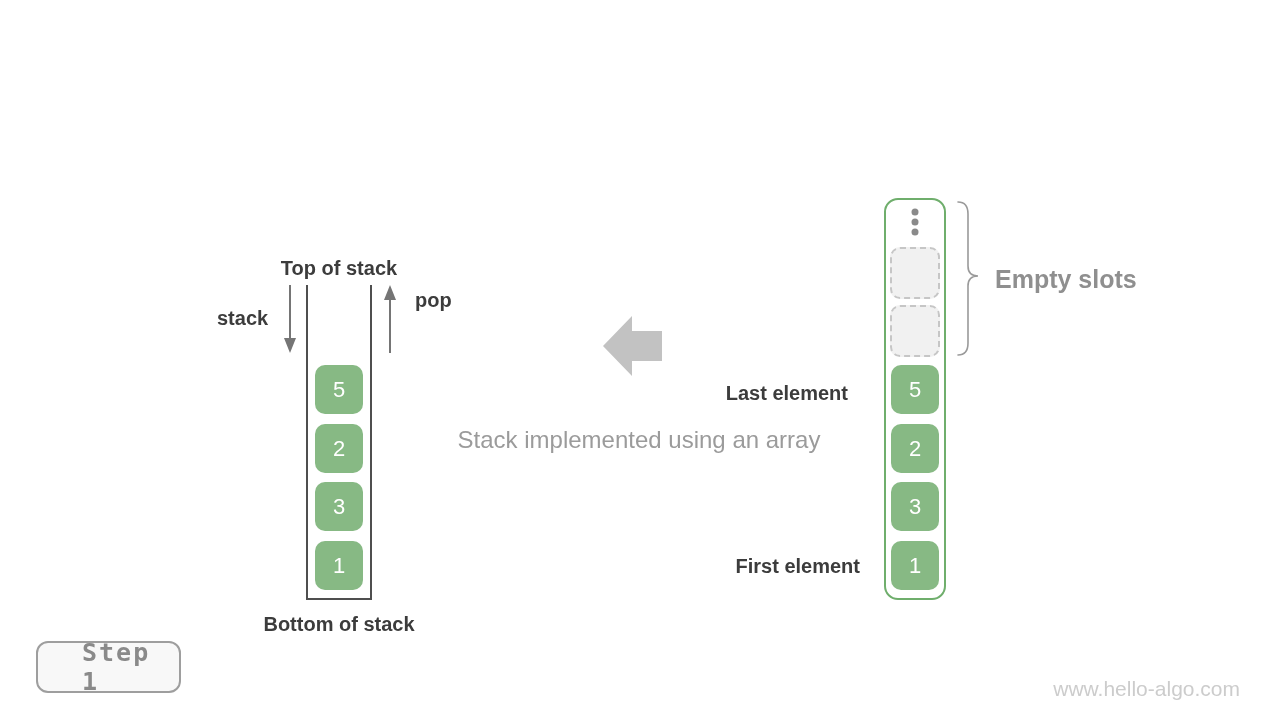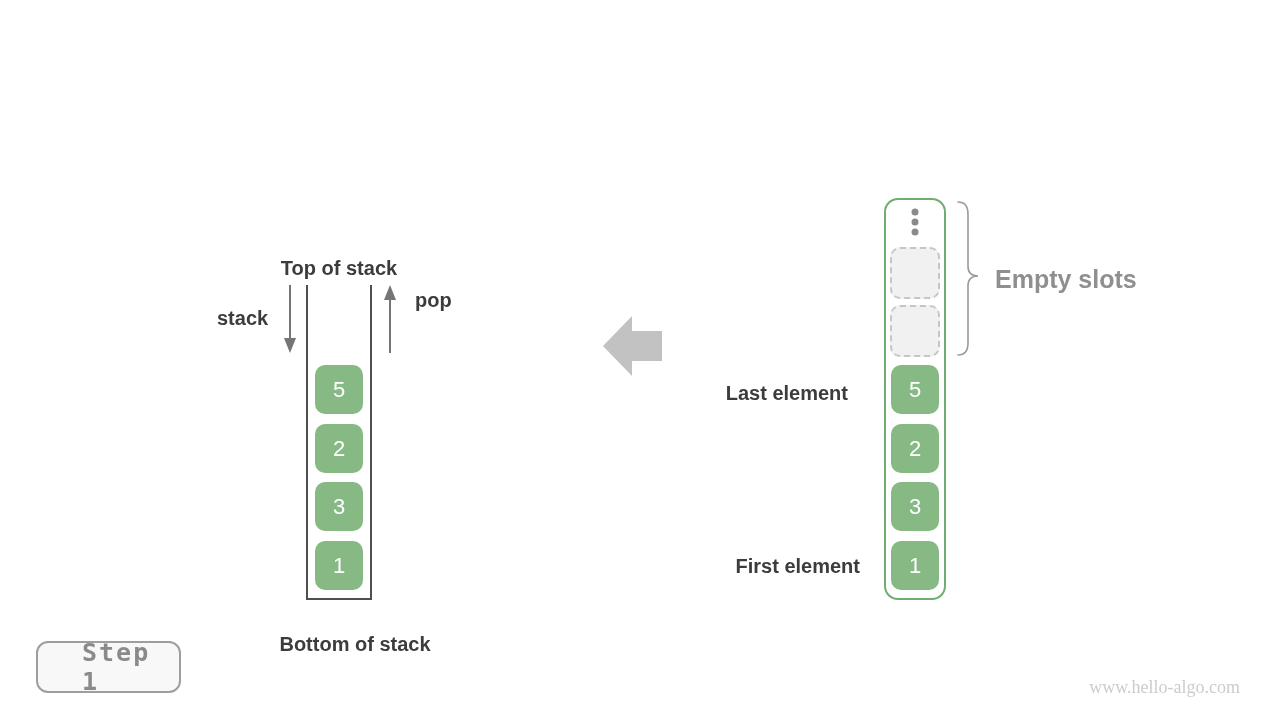--- a/index.html
+++ b/index.html
@@ -70,22 +70,22 @@
     border-radius:12px;
     box-sizing:border-box;
     display:flex;align-items:center;justify-content:center;
     font-family:"DejaVu Sans Mono", monospace;
     font-weight:bold;font-size:25px;color:#8a8a8a;
     letter-spacing:2px;
     padding-left:44px;
   }
   .watermark{
     right:40px;top:677px;
-    font-family:Liberation Serif, serif;
-    font-size:18px;color:#cccccc;white-space:nowrap;
+    font-family:Liberation Sans, sans-serif;
+    font-size:21px;color:#cccccc;white-space:nowrap;
   }
 </style>
 </head>
 <body>
 
 <div id="canvas">
 
   <div class="abs label-dark center-x" style="left:339px;top:240px;margin-top:16px;">Top of stack</div>
 
   <div class="abs label-dark" style="left:217px;top:306px;">stack</div>
@@ -102,26 +102,27 @@
     <polygon points="4,17 16,17 10,2" fill="#757575"></polygon>
   </svg>
 
   <div class="abs stack-container"></div>
 
   <div class="abs block lblock0">5</div>
   <div class="abs block lblock1">2</div>
   <div class="abs block lblock2">3</div>
   <div class="abs block lblock3">1</div>
 
-  <div class="abs label-dark center-x" style="left:339px;top:632px;margin-left:16px;">Bottom of stack</div>
+  <div class="abs label-dark center-x" style="left:339px;top:612px;">Bottom of stack</div>
 
   <svg class="abs" style="left:600px;top:312px;" width="70" height="70" viewBox="0 0 70 70">
     <polygon points="3,34 32,4 32,19 62,19 62,49 32,49 32,64" fill="#c2c2c2"></polygon>
   </svg>
 
+  <div class="abs caption center-x" style="left:639px;top:426px;">Stack implemented using an array</div>
 
   <div class="abs array-container"></div>
 
   <svg class="abs" style="left:905px;top:204px;" width="20" height="36" viewBox="0 0 20 36">
     <circle cx="10" cy="8" r="3.5" fill="#8a8a8a"></circle>
     <circle cx="10" cy="18" r="3.5" fill="#8a8a8a"></circle>
     <circle cx="10" cy="28" r="3.5" fill="#8a8a8a"></circle>
   </svg>
 
   <div class="abs empty-slot slot0"></div>

